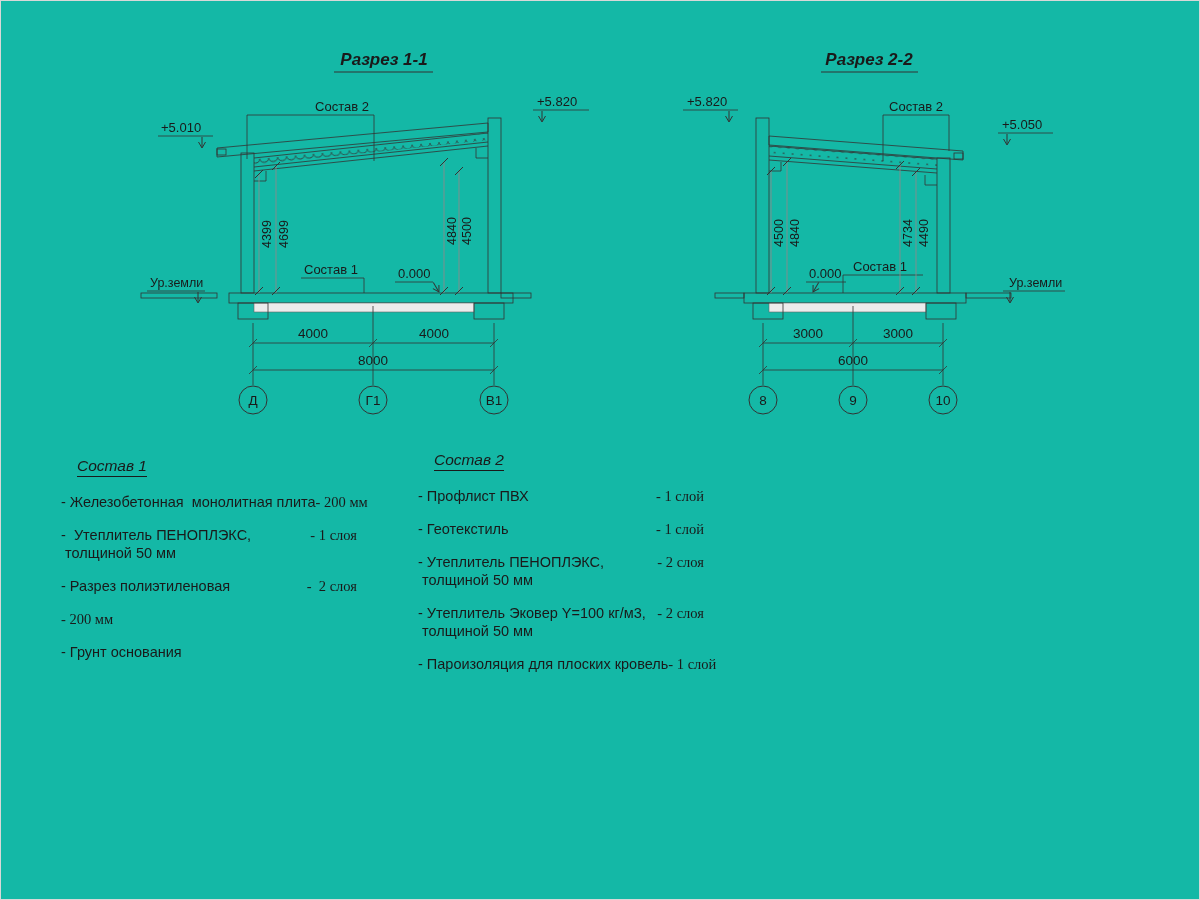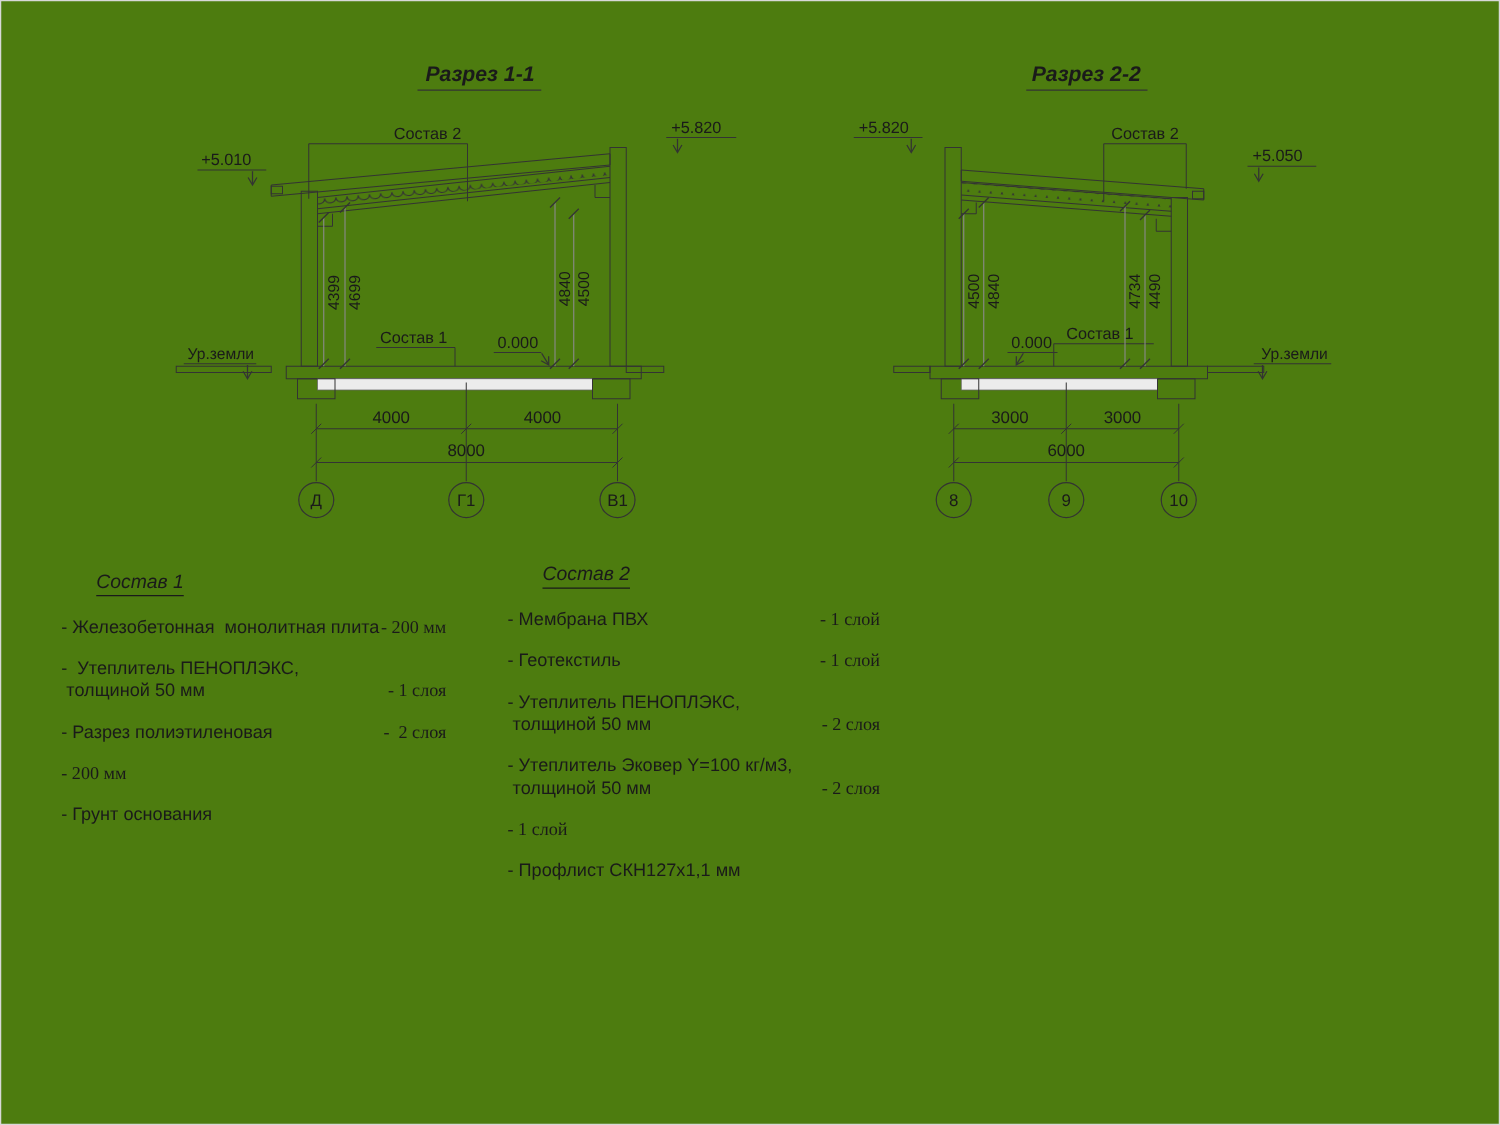--- a/index.html
+++ b/index.html
@@ -1,36 +1,36 @@
 <!DOCTYPE html>
 <html><head>
 <meta charset="utf-8">
 <style>
   html,body{margin:0;padding:0;background:#fff;width:1200px;height:900px;overflow:hidden;}
-  .sheet{position:relative;width:1198px;height:898px;border:1px solid #d8d8d8;background:#4d7c0f;
+  .sheet{position:relative;width:1198px;height:898px;border:1px solid #d8d8d8;background:#14b8a6;
          font-family:"Liberation Sans",sans-serif;color:#1a1a1a;}
   svg{position:absolute;left:0;top:0;}
   svg text{fill:#1a1a1a;font-family:"Liberation Sans",sans-serif;}
   .ln{stroke:#333;stroke-width:1;fill:none;}
   .thin{stroke-width:0.8;}
   .gray{stroke:#8a8a8a;}
   .title{font-size:17px;font-style:italic;font-weight:bold;}
   .lbl{font-size:13px;}
   .sm{font-size:12.5px;}
   .dim{font-size:12.5px;}
   .dim2{font-size:13.5px;}
   .axis{font-size:13.5px;}
   .list{position:absolute;font-size:14.5px;line-height:18px;}
   .list1{left:48px;top:456px;width:308px;}
   .list2{left:405px;top:450px;width:298px;}
   .list-heading{font-style:italic;font-size:15.5px;margin-bottom:18px;}
   .list1 .list-heading{margin-left:28px;}
   .list2 .list-heading{margin-left:28px;}
   .list-heading span{border-bottom:1px solid #1a1a1a;padding-bottom:2px;}
-  .item{display:flex;justify-content:space-between;align-items:flex-end;margin-bottom:15px;}
+  .item{display:flex;justify-content:space-between;margin-bottom:15px;margin-left:12px;}
   .item .lines div{white-space:pre;}
   .item .val{white-space:pre;font-family:Liberation Serif, serif;}
 </style>
 </head>
 <body>
 
 <div class="sheet">
 
 <svg width="1200" height="445" viewBox="0 0 1200 445">
   <defs>
@@ -279,21 +279,21 @@
         </div>
     <div class="val"></div>
   </div>
 </div>
 
 <div class="list list2">
   <div class="list-heading"><span>Состав 2</span></div>
 
   <div class="item">
     <div class="lines">
-          <div>- Мембрана ПВХ</div>
+          <div>- Профлист ПВХ</div>
         </div>
     <div class="val">- 1 слой</div>
   </div>
   <div class="item">
     <div class="lines">
           <div>- Геотекстиль</div>
         </div>
     <div class="val">- 1 слой</div>
   </div>
   <div class="item">
@@ -304,23 +304,20 @@
     <div class="val">- 2 слоя</div>
   </div>
   <div class="item">
     <div class="lines">
           <div>- Утеплитель Эковер Y=100 кг/м3,</div>
           <div> толщиной 50 мм</div>
         </div>
     <div class="val">- 2 слоя</div>
   </div>
   <div class="item">
+    <div class="lines">
+          <div>- Пароизоляция для плоских кровель</div>
+        </div>
     <div class="val">- 1 слой</div>
   </div>
-  <div class="item">
-    <div class="lines">
-          <div>- Профлист СКН127х1,1 мм</div>
-        </div>
-    <div class="val"></div>
-  </div>
 </div>
 
 </div>
 
 </body></html>

